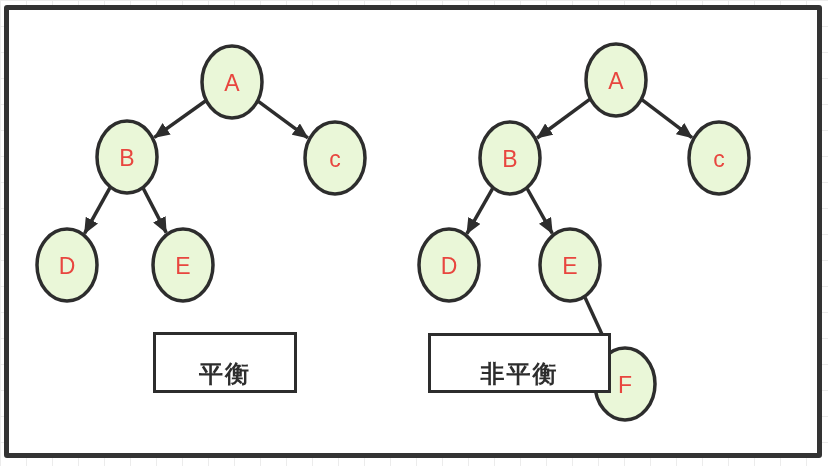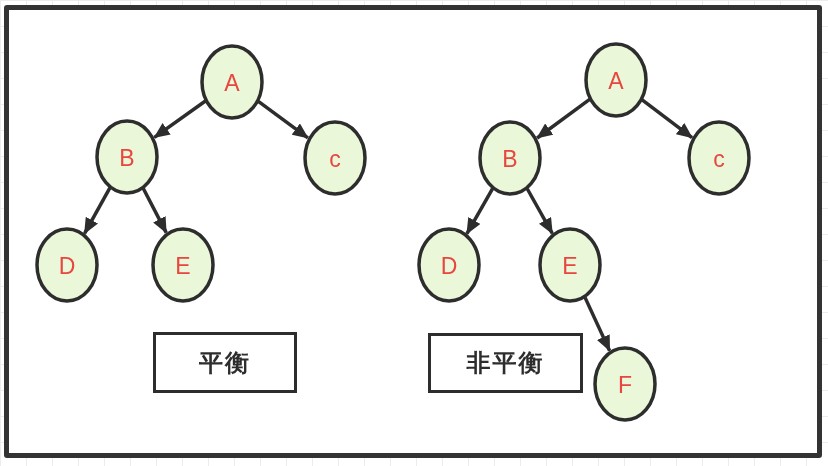--- a/index.html
+++ b/index.html
@@ -28,30 +28,30 @@
     position: absolute;
     left: 0; top: 0;
     z-index: 2;
   }
   .caption {
     position: absolute;
     box-sizing: border-box;
     border: 3px solid #2d2d2d;
     background: #ffffff;
     display: flex;
-    align-items: center;
+    align-items: flex-end;
     justify-content: center;
     font-weight: bold;
     font-size: 24px;
     color: #2d2d2d;
     letter-spacing: 2px;
     z-index: 3;
   }
   #cap-left  { left: 153px; top: 332px; width: 144px; height: 61px; }
-  #cap-right { left: 428px; top: 333px; width: 155px; height: 60px; }
+  #cap-right { left: 428px; top: 333px; width: 183px; height: 60px; }
   text.node-label {
     font-family: "Liberation Sans", "DejaVu Sans", sans-serif;
     font-size: 23px;
   }
 </style>
 </head>
 <body>
 
 <div class="frame"></div>
 

